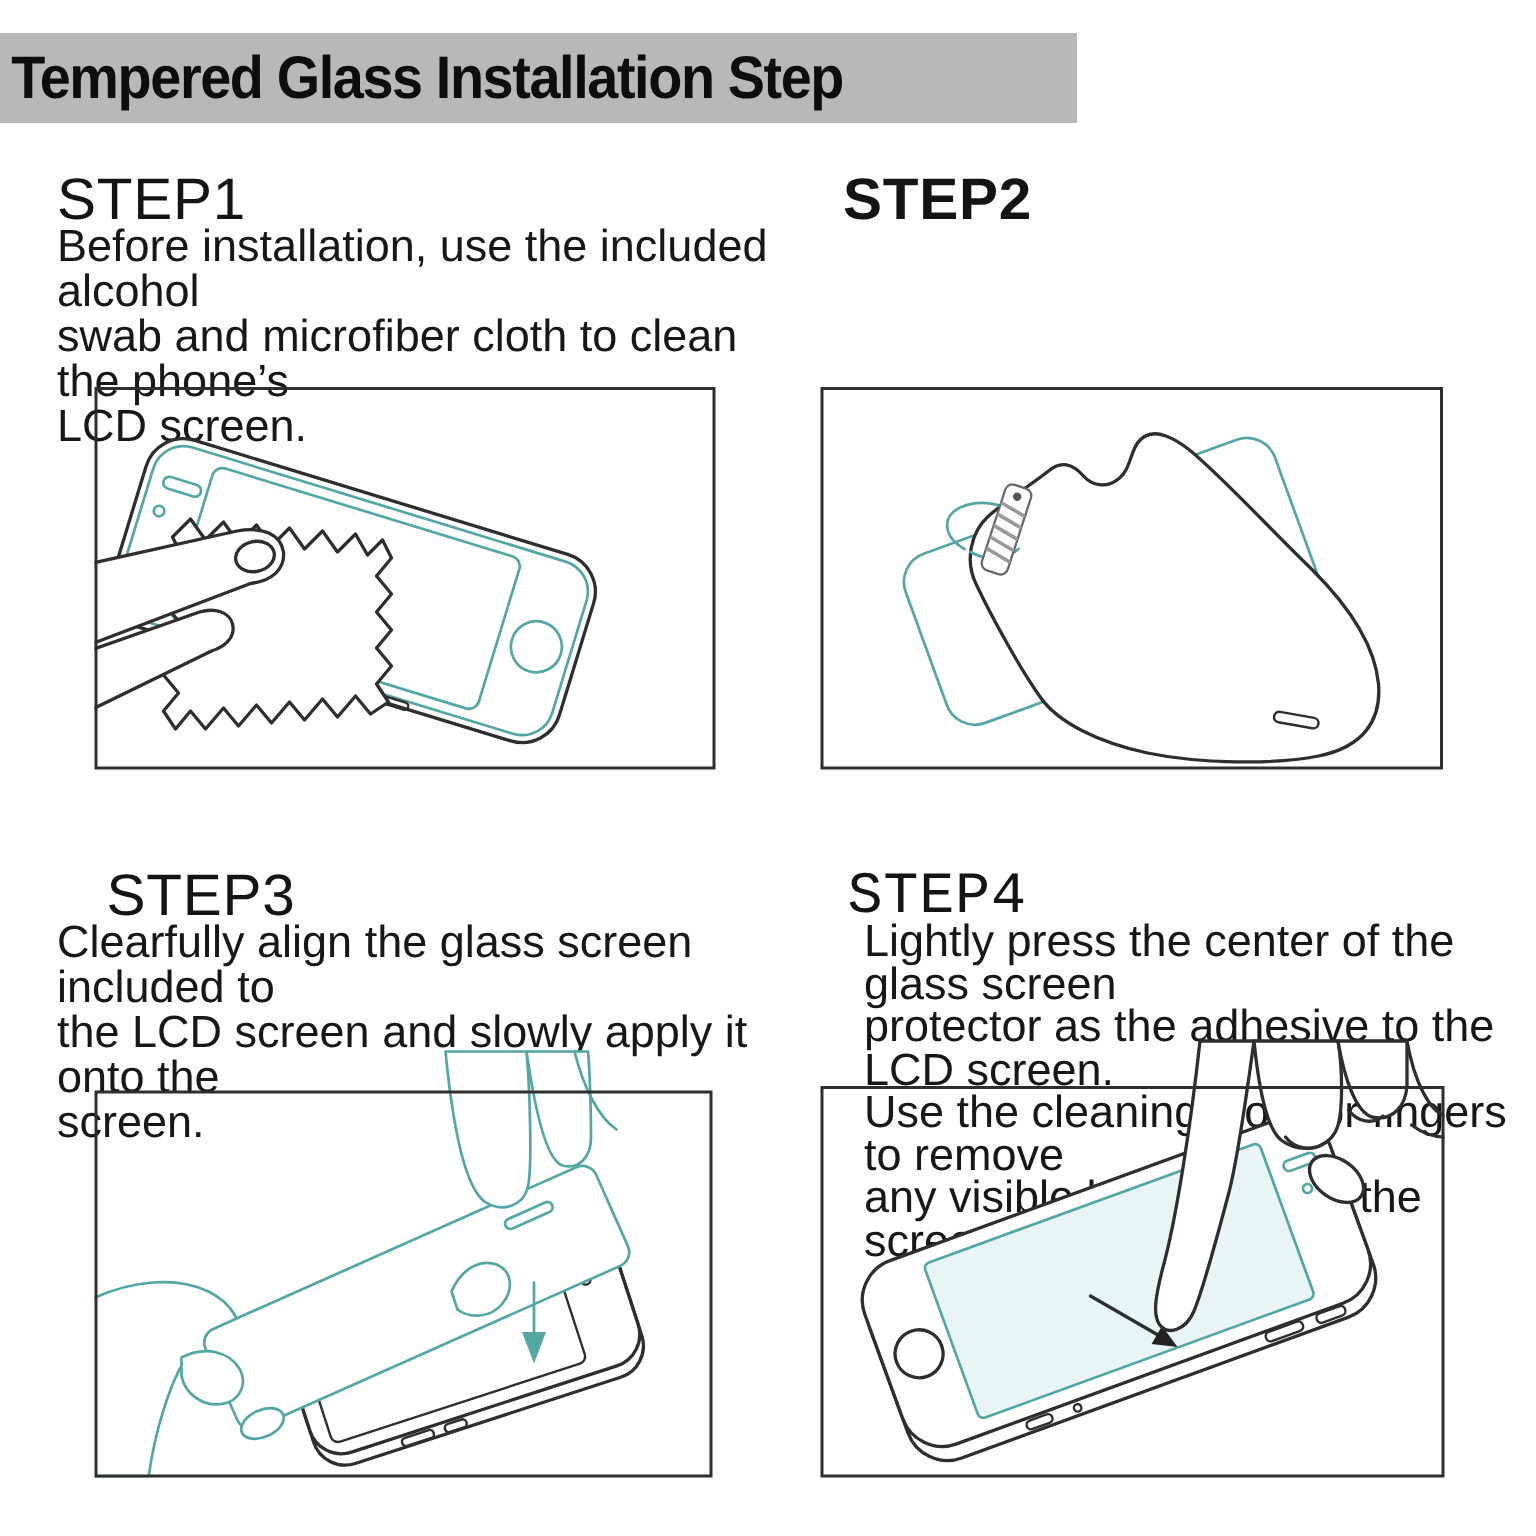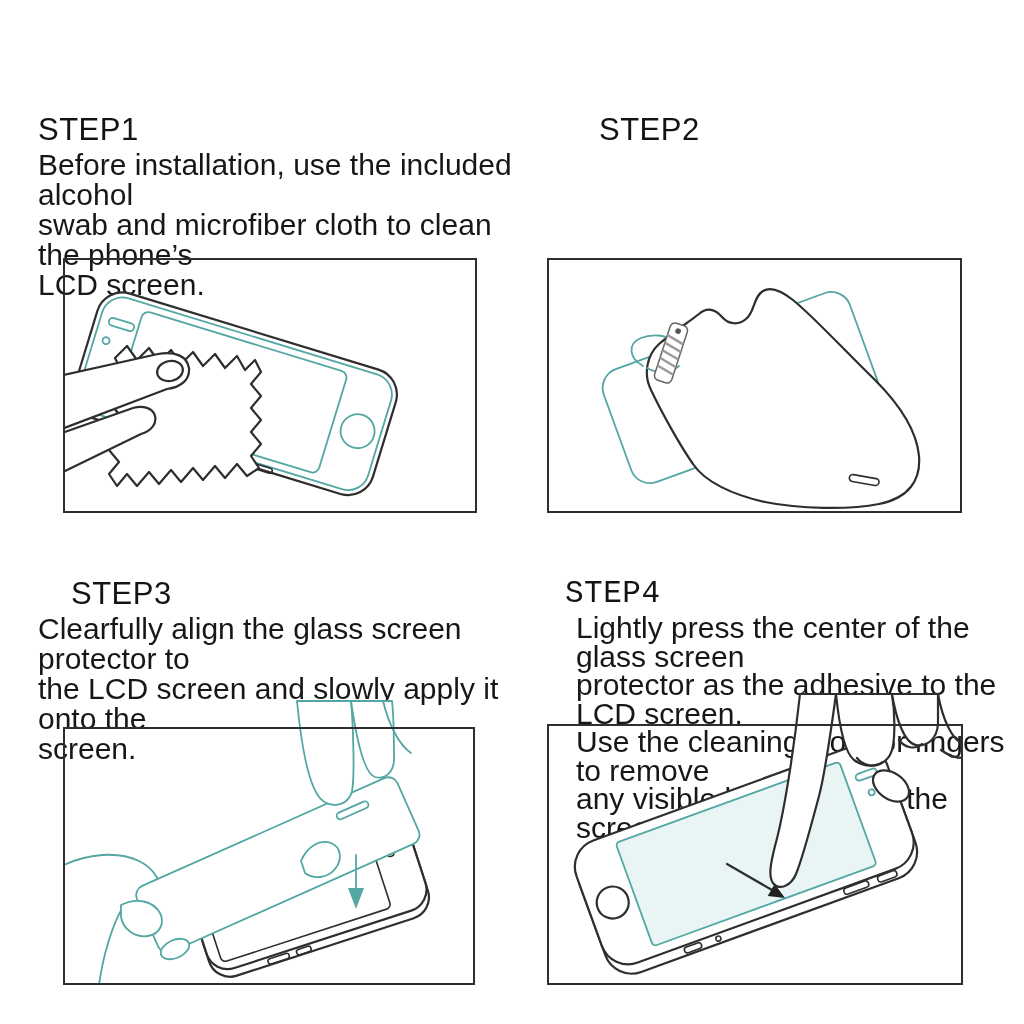--- a/index.html
+++ b/index.html
@@ -9,40 +9,43 @@
     --text_color:#1c1c1c;
     --screen_tint:#e9f5f4;
   }
   html,body{margin:0;padding:0;background:#fff;}
   #page{position:relative;width:1024px;height:1024px;background:#fff;overflow:hidden;
         font-family:"Liberation Sans",sans-serif;color:var(--text_color);}
   .header-bar{position:absolute;left:0;top:22px;width:718px;height:60px;background:var(--header_bg);
               display:flex;align-items:center;}
   .page-title{font-size:40px;font-weight:bold;color:#0d0d0d;padding-left:8px;white-space:nowrap;
               letter-spacing:-1px;transform:scaleX(.93);transform-origin:0 50%;}
-  .step-heading{position:absolute;font-size:31px;font-weight:400;color:#141414;letter-spacing:.5px;}
+  .step-heading{position:absolute;font-size:39px;font-weight:400;color:#141414;letter-spacing:.5px;}
   .step-text{position:absolute;font-size:30px;line-height:30px;white-space:pre-line;color:#171717;}
   .illus-box{position:absolute;border:2px solid var(--line_black);background:transparent;z-index:3;}
   .illus{position:absolute;z-index:2;}
   
   .s-k{stroke:var(--line_black);stroke-width:2.2;fill:none;stroke-linecap:round;stroke-linejoin:round;}
   .s-kf{stroke:var(--line_black);stroke-width:2.2;fill:#fff;stroke-linecap:round;stroke-linejoin:round;}
   .s-k1{stroke:var(--line_black);stroke-width:1.6;fill:none;stroke-linejoin:round;}
   .s-t{stroke:var(--accent_teal);stroke-width:1.8;fill:none;stroke-linecap:round;stroke-linejoin:round;}
   .s-tf{stroke:var(--accent_teal);stroke-width:1.8;fill:#fff;stroke-linecap:round;stroke-linejoin:round;}
   .fill-t{fill:var(--accent_teal);stroke:none;}
   .fill-k{fill:#222;stroke:none;}
   .scr{fill:var(--screen_tint);}
   .tab-stripe{stroke:#9a9a9a;stroke-width:2.4;}
 </style>
 </head>
 <body>
 
 <div id="page">
 
+  <div class="header-bar">
+    <div class="page-title">Tempered Glass Installation Step</div>
+  </div>
 
   <div class="step-heading" style="left:38px;top:112px;">STEP1</div>
   <div class="step-text" style="left:38px;top:150px;width:480px;">Before installation, use the included alcohol
 swab and microfiber cloth to clean the phone’s
 LCD screen.</div>
   <div class="illus-box" style="left:63px;top:258px;width:410px;height:251px;"></div>
   <svg class="illus" style="left:63px;top:258px;" width="414" height="255" viewBox="0 0 414 255">
     <g transform="translate(42,28) rotate(17)">
       <rect class="s-kf" x="0" y="0" width="312" height="130" rx="26"></rect>
       <rect class="s-t" x="5" y="5" width="302" height="120" rx="21" stroke-width="1.4"></rect>
@@ -56,21 +59,21 @@
     </g>
     <path class="s-kf" stroke-width="2" d="M52,100 L64,88 74,102 86,90 96,104 108,92 118,106 130,94 140,108 152,96 162,110 174,98 182,112 192,102
          198,114 188,126 198,138 188,150 198,162 188,174 198,186 188,198 196,210
          184,218 174,206 162,220 152,208 140,222 130,210 118,224 108,212 96,226 86,214 74,228 64,216 54,228
          46,216 56,204 46,192 56,180 46,168 56,156 46,144 56,132 46,120 56,108 Z"></path>
     <path class="s-kf" d="M-4,118 L95,96 C112,93 124,98 126,110 C127,121 119,129 104,131 L-4,172 Z"></path>
     <ellipse class="s-kf" cx="107" cy="113" rx="13" ry="10" transform="rotate(-12 107 113)" stroke-width="1.8"></ellipse>
     <path class="s-kf" d="M-4,176 L70,150 C80,147 90,150 92,158 C94,166 88,173 78,176 L-4,216 Z"></path>
   </svg>
 
-  <div class="step-heading" style="left:599px;top:112px;">STEP2</div>
+  <div class="step-heading" style="left:562px;top:112px;font-weight:bold;">STEP2</div>
   <div class="illus-box" style="left:547px;top:258px;width:411px;height:251px;"></div>
   <svg class="illus" style="left:547px;top:258px;" width="415" height="255" viewBox="0 0 415 255">
     <rect class="s-tf" x="0" y="0" width="262" height="120" rx="20" transform="translate(50,118) rotate(-20)"></rect>
     <path class="s-kf" d="M112,86 C100,97 96,116 104,132 C114,153 132,186 146,206 C158,224 186,237 218,244
          C252,251 302,252 332,246 C362,240 374,222 372,198 C370,176 356,150 328,122
          C298,93 268,60 246,42 C236,34 224,28 216,33 C206,39 208,54 199,61
          C192,67 182,67 175,59 C168,51 160,49 152,56 C142,64 126,74 112,86 Z"></path>
     <rect class="s-k1" x="0" y="0" width="30" height="7" rx="3.5" transform="translate(303,216) rotate(10)"></rect>
     <path class="s-t" d="M96,108 C82,100 80,86 94,80 C106,75 122,77 132,86"></path>
     <path class="s-t" d="M100,110 C110,116 124,115 132,108"></path>
@@ -79,21 +82,21 @@
       <line class="tab-stripe" x1="-9" y1="-16" x2="9" y2="-12"></line>
       <line class="tab-stripe" x1="-9" y1="-8" x2="9" y2="-4"></line>
       <line class="tab-stripe" x1="-9" y1="0" x2="9" y2="4"></line>
       <line class="tab-stripe" x1="-9" y1="8" x2="9" y2="12"></line>
       <line class="tab-stripe" x1="-9" y1="16" x2="9" y2="20"></line>
       <circle cx="0" cy="-23" r="2.8" fill="#555"></circle>
     </g>
   </svg>
 
   <div class="step-heading" style="left:38px;top:576px;margin-left:33px;">STEP3</div>
-  <div class="step-text" style="left:38px;top:614px;width:480px;">Clearfully align the glass screen protector to
+  <div class="step-text" style="left:38px;top:614px;width:480px;">Clearfully align the glass screen included to
 the LCD screen and slowly apply it onto the
 screen.</div>
   <div class="illus-box" style="left:63px;top:727px;width:408px;height:254px;"></div>
   <svg class="illus" style="left:63px;top:697px;" width="412" height="288" viewBox="0 0 412 288">
     <g transform="translate(0,30)">
       <g transform="translate(118,148) rotate(-18)">
         <rect class="s-kf" x="0" y="8" width="230" height="105" rx="22"></rect>
         <rect class="s-kf" x="0" y="0" width="230" height="105" rx="22"></rect>
         <rect class="s-k1" x="12" y="9" width="178" height="87" rx="5"></rect>
         <rect class="s-k1" x="198" y="20" width="22" height="7" rx="3.5"></rect>

